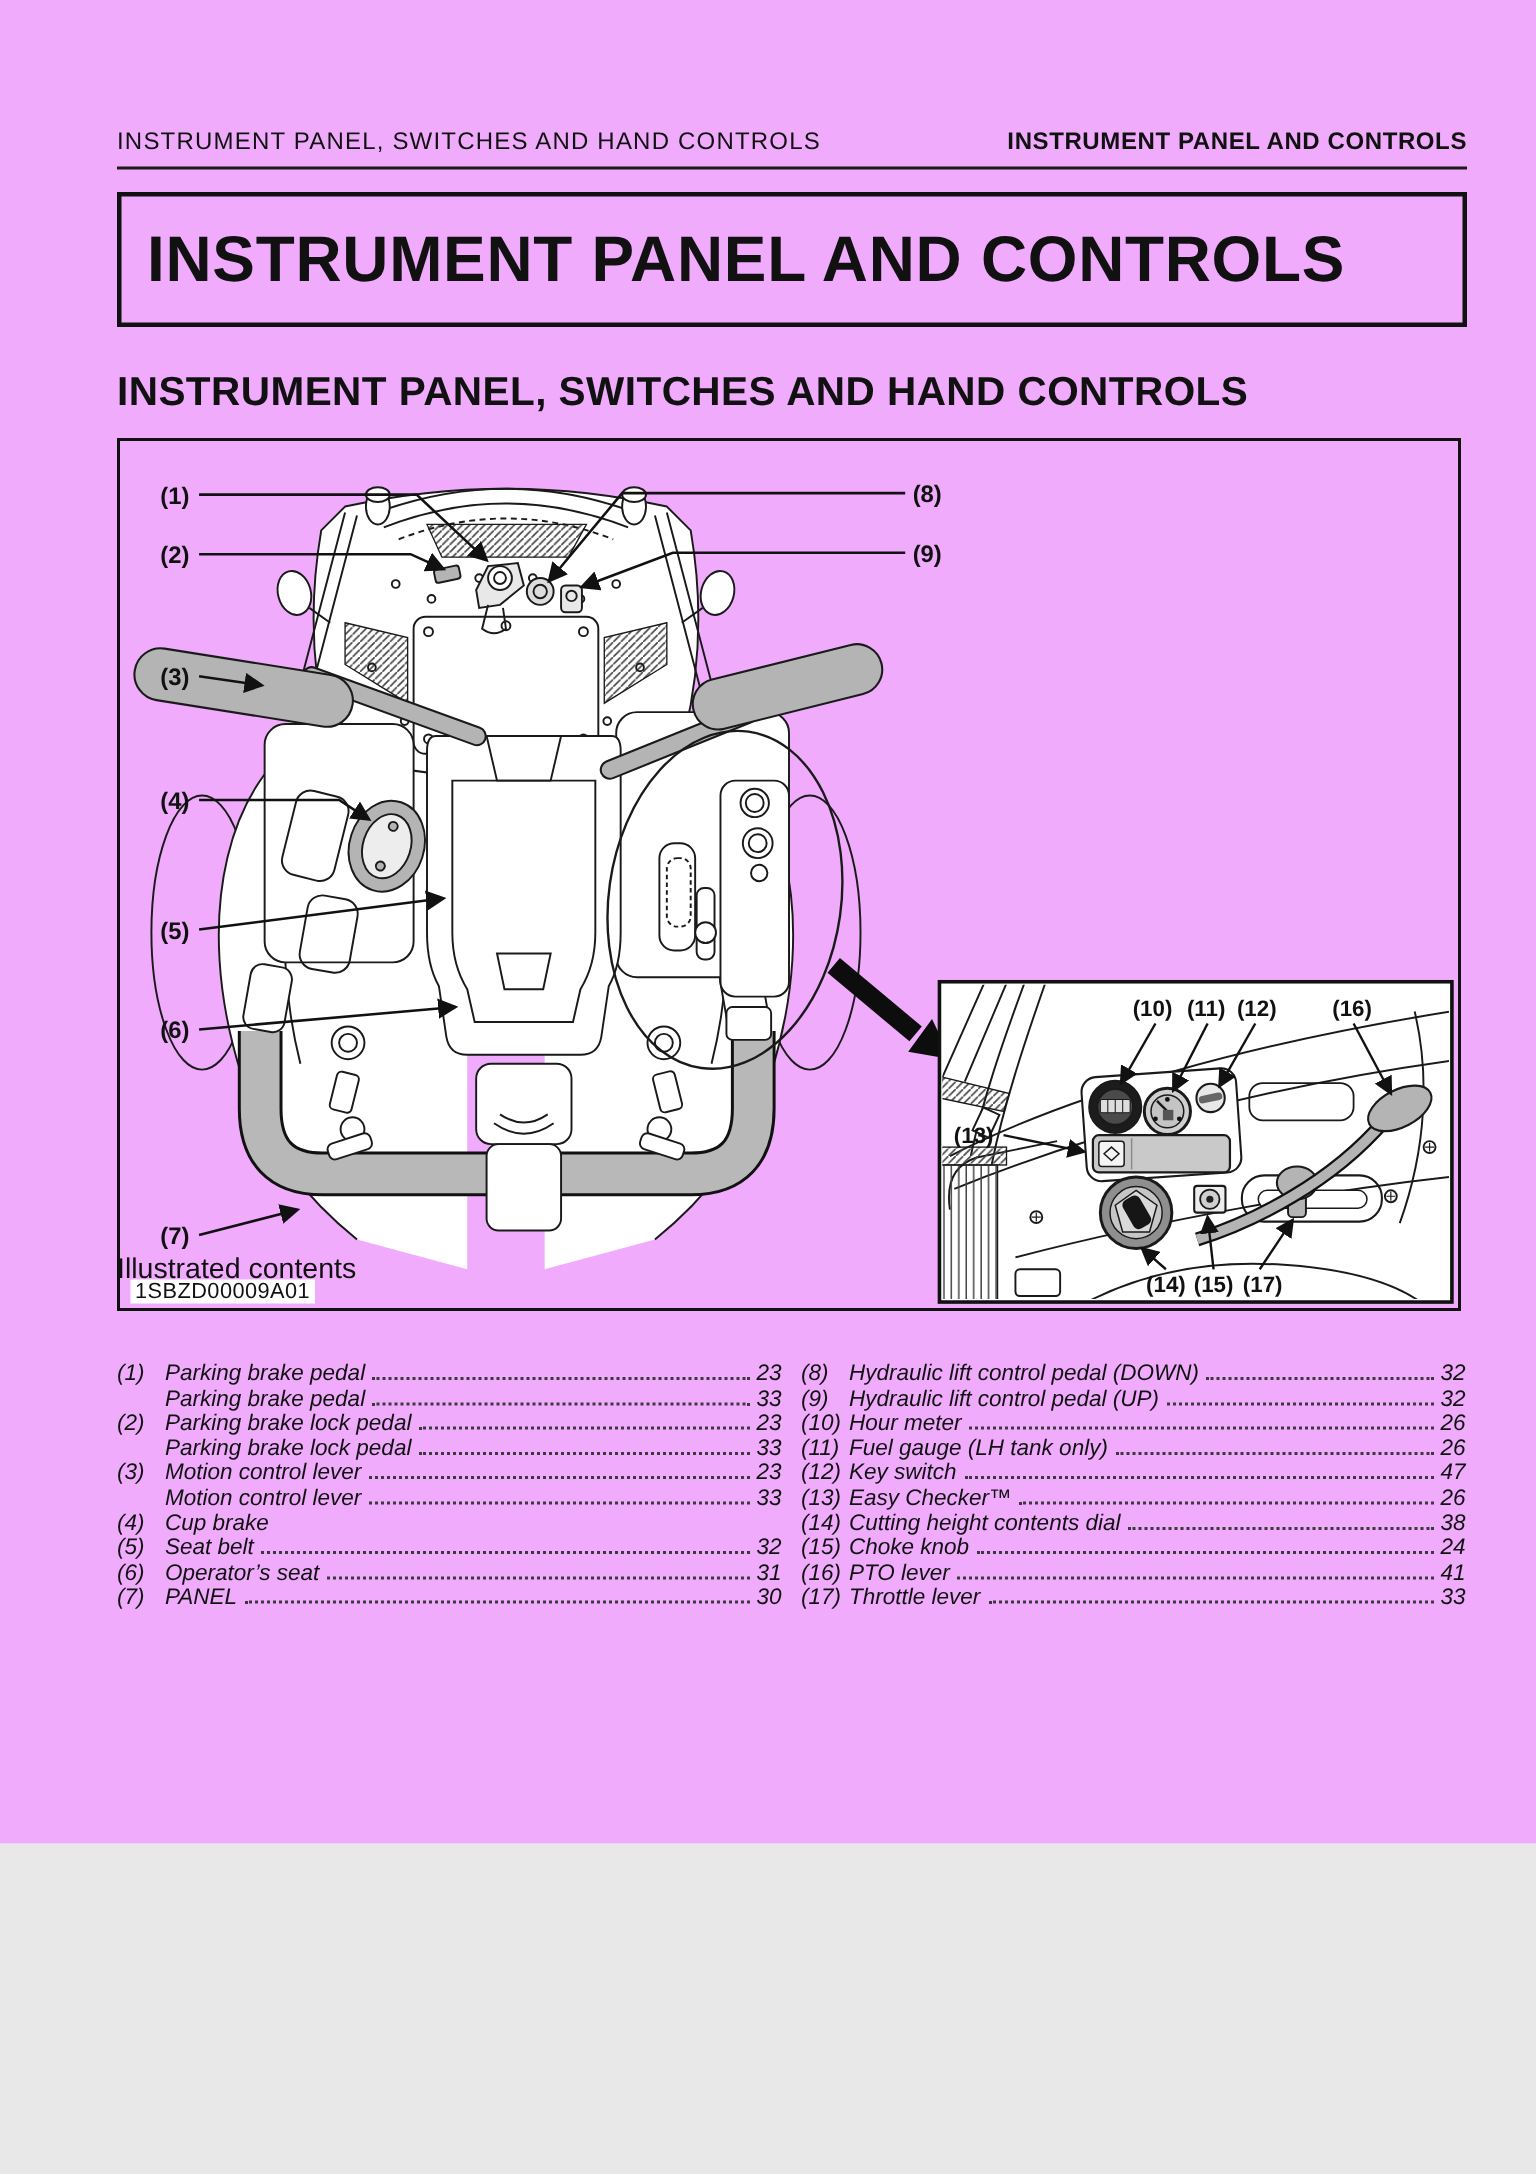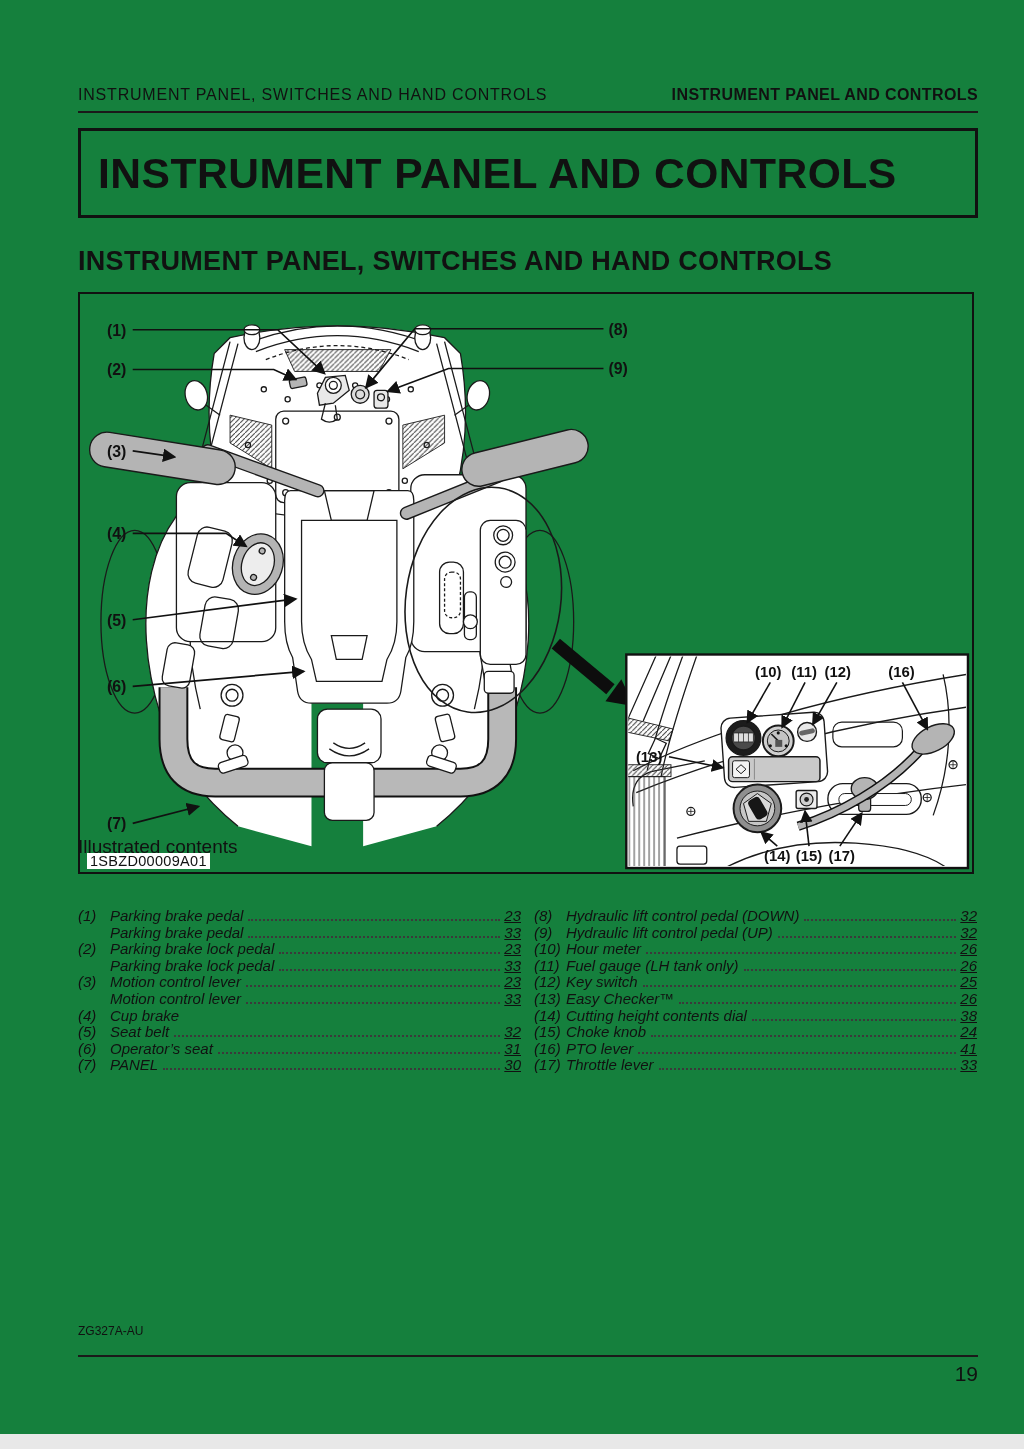--- a/index.html
+++ b/index.html
@@ -1,36 +1,36 @@
 <!DOCTYPE html>
 <html><head>
 <meta charset="utf-8">
 <style>
   html,body{margin:0;padding:0;background:#e8e8e8;}
-  .page{position:relative;width:1024px;height:1434px;background:#15803d;margin:0 auto;
+  .page{position:relative;width:1024px;height:1229px;background:#f0abfc;margin:0 auto;
         font-family:"Liberation Sans",sans-serif;color:#111;overflow:hidden;}
   .hdr-left{position:absolute;left:78px;top:86px;font-size:16px;letter-spacing:.8px;}
   .hdr-right{position:absolute;right:46px;top:86px;font-size:16px;font-weight:700;letter-spacing:.4px;}
   .hdr-rule{position:absolute;left:78px;top:111px;width:900px;height:2px;background:#1a1a1a;}
   .title-box{position:absolute;left:78px;top:128px;width:894px;height:84px;border:3px solid #111;
              display:flex;align-items:center;}
   .title-box h1{margin:0 0 0 17px;font-size:43px;letter-spacing:.5px;font-weight:700;transform:scaleX(.99);transform-origin:left;}
   .section-h{position:absolute;left:78px;top:246px;margin:0;font-size:27px;font-weight:700;letter-spacing:.3px;}
   .figure-box{position:absolute;left:78px;top:292px;width:896px;height:582px;border:2px solid #111;box-sizing:border-box;}
   .figure-box svg{display:block;}
   .fig-code{position:absolute;left:7px;bottom:3px;font-size:14.5px;letter-spacing:.3px;background:#fff;padding:0 3px;margin-top:44px;}
   .toc-head{position:absolute;left:78px;top:836px;margin:0;font-size:19px;font-weight:400;}
   .toc{position:absolute;left:78px;top:908px;width:900px;display:flex;gap:13px;
        font-size:15px;font-style:italic;line-height:16.6px;}
   .toc-col{width:443px;}
   .toc-row{display:flex;align-items:baseline;}
   .toc-num{flex:0 0 32px;}
   .toc-label{white-space:nowrap;}
   .toc-dots{flex:1;border-bottom:2px dotted #3a3a3a;margin:0 4px 3px 5px;min-width:8px;}
-  .toc-page{flex:0 0 auto;text-decoration:underline;}
+  .toc-page{flex:0 0 auto;}
   .ftr-rule{position:absolute;left:78px;top:1355px;width:900px;height:2px;background:#1a1a1a;}
   .ftr-left{position:absolute;left:78px;top:1324px;font-size:12px;}
   .ftr-page{position:absolute;right:46px;top:1362px;font-size:21px;}
   svg text{font-family:"Liberation Sans",sans-serif;font-weight:700;fill:#111;}
   .lead{stroke:#111;stroke-width:1.7;fill:none;}
   .lead2{stroke:#111;stroke-width:1.6;fill:none;}
 </style>
 </head>
 <body>
 
@@ -417,21 +417,21 @@
         <div class="toc-row">
           <span class="toc-num">(11)</span>
           <span class="toc-label">Fuel gauge (LH tank only)</span>
           <span class="toc-dots"></span>
           <span class="toc-page">26</span>
         </div>
         <div class="toc-row">
           <span class="toc-num">(12)</span>
           <span class="toc-label">Key switch</span>
           <span class="toc-dots"></span>
-          <span class="toc-page">25</span>
+          <span class="toc-page">47</span>
         </div>
         <div class="toc-row">
           <span class="toc-num">(13)</span>
           <span class="toc-label">Easy Checker™</span>
           <span class="toc-dots"></span>
           <span class="toc-page">26</span>
         </div>
         <div class="toc-row">
           <span class="toc-num">(14)</span>
           <span class="toc-label">Cutting height contents dial</span>

